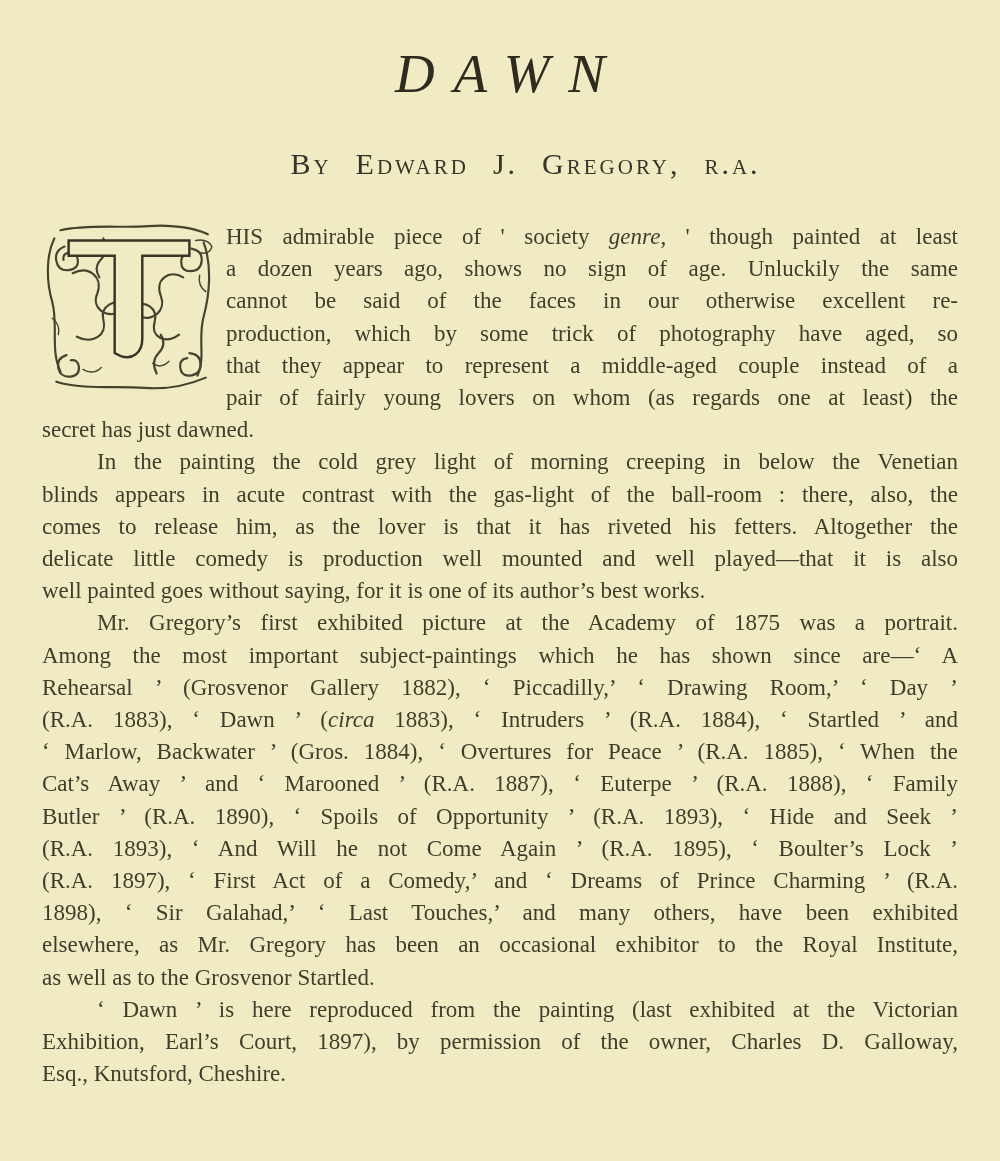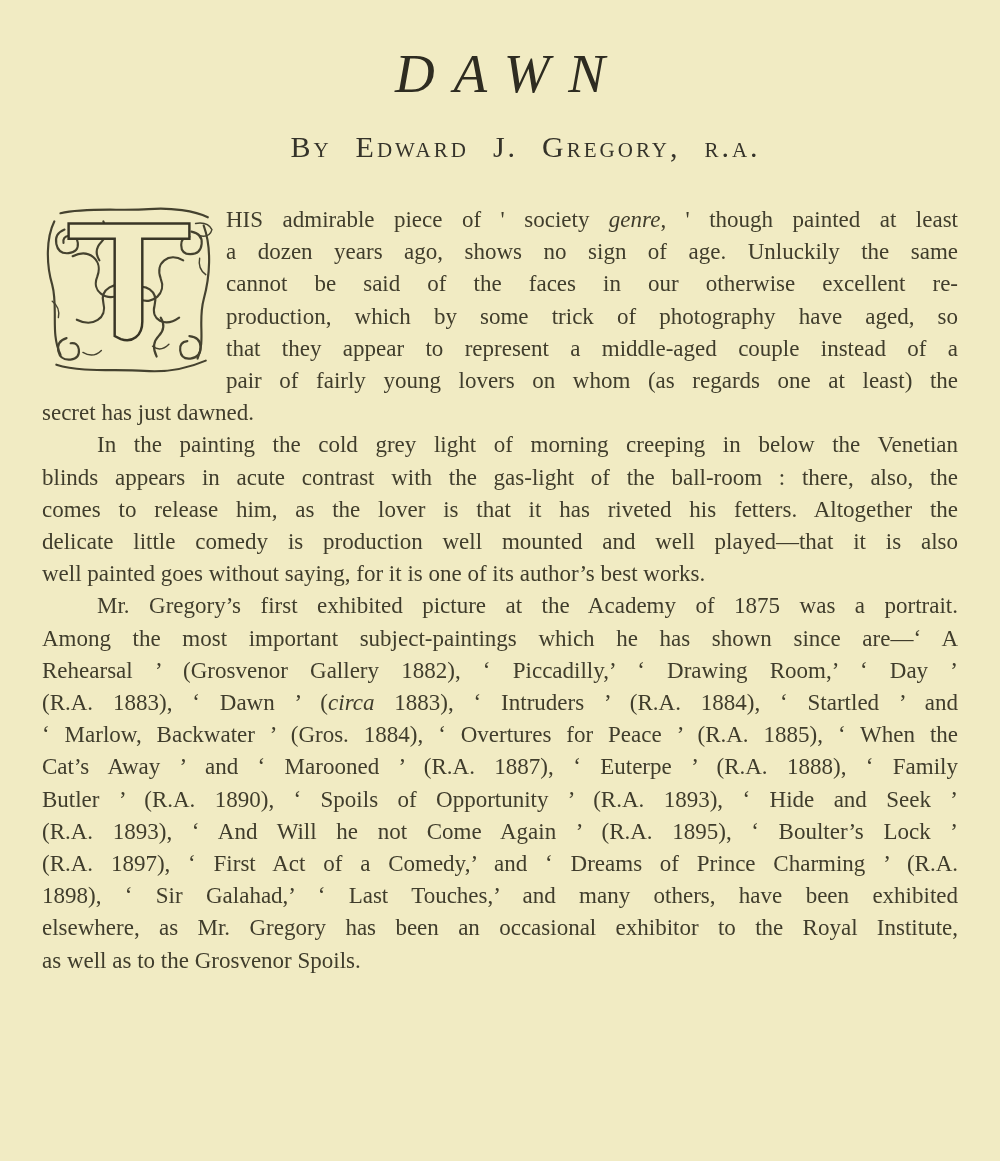--- a/index.html
+++ b/index.html
@@ -21,21 +21,21 @@
     text-align: center;
     font-size: 55px;
     line-height: 55px;
     font-weight: 400;
     letter-spacing: 0.34em;
     color: #2e2c21;
     font-style: italic;
   }
   .title span { margin-right: -0.34em; }
   .byline {
-    margin-top: 29px;
+    margin-top: 46px;
     text-align: center;
     font-size: 30px;
     line-height: 34px;
     font-variant: small-caps;
     letter-spacing: 0.10em;
     word-spacing: 0.45em;
     color: #35332a;
     padding-left: 48px;
   }
   .byline span { margin-right: -0.10em; }
@@ -131,18 +131,23 @@
       <div class="line">Among the most important subject-paintings which he has shown since are—‘ A</div>
       <div class="line">Rehearsal ’ (Grosvenor Gallery 1882), ‘ Piccadilly,’ ‘ Drawing Room,’ ‘ Day ’</div>
       <div class="line">(R.A. 1883), ‘ Dawn ’ (<i>circa</i> 1883), ‘ Intruders ’ (R.A. 1884), ‘ Startled ’ and</div>
       <div class="line">‘ Marlow, Backwater ’ (Gros. 1884), ‘ Overtures for Peace ’ (R.A. 1885), ‘ When the</div>
       <div class="line">Cat’s Away ’ and ‘ Marooned ’ (R.A. 1887), ‘ Euterpe ’ (R.A. 1888), ‘ Family</div>
       <div class="line">Butler ’ (R.A. 1890), ‘ Spoils of Opportunity ’ (R.A. 1893), ‘ Hide and Seek ’</div>
       <div class="line">(R.A. 1893), ‘ And Will he not Come Again ’ (R.A. 1895), ‘ Boulter’s Lock ’</div>
       <div class="line">(R.A. 1897), ‘ First Act of a Comedy,’ and ‘ Dreams of Prince Charming ’ (R.A.</div>
       <div class="line">1898), ‘ Sir Galahad,’ ‘ Last Touches,’ and many others, have been exhibited</div>
       <div class="line">elsewhere, as Mr. Gregory has been an occasional exhibitor to the Royal Institute,</div>
-      <div class="line last">as well as to the Grosvenor Spoils.</div>
+      <div class="line last">as well as to the Grosvenor Startled.</div>
     </div>
 
+    <div class="para">
+      <div class="line first-indent">‘ Dawn ’ is here reproduced from the painting (last exhibited at the Victorian</div>
+      <div class="line">Exhibition, Earl’s Court, 1897), by permission of the owner, Charles D. Galloway,</div>
+      <div class="line last">Esq., Knutsford, Cheshire.</div>
+    </div>
 
   </div>
 </div>
 
 </body></html>

